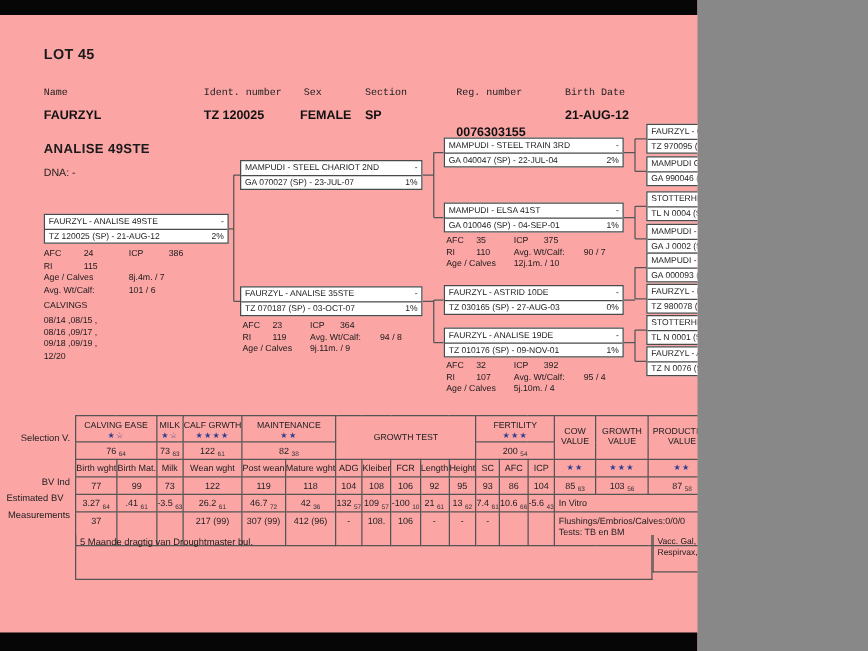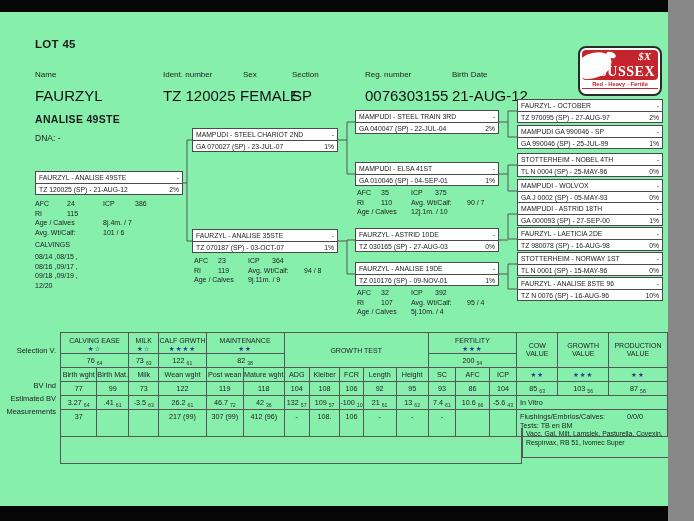--- a/index.html
+++ b/index.html
@@ -1,27 +1,27 @@
 <!DOCTYPE html>
 <html><head>
 <meta charset="utf-8">
 <style>
   html,body{margin:0;padding:0;background:#888;}
-  .root{position:relative;width:668px;height:521px;background:#86efac;overflow:hidden;
+  .root{position:relative;width:558px;height:521px;background:#fca5a5;overflow:hidden;
         font-family:"Liberation Sans","DejaVu Sans",sans-serif;color:#1b1b1b;}
   .abs{position:absolute;}
   .bar{position:absolute;left:0;right:0;background:#060606;}
   .bar.top{top:0;height:12px;}
   .bar.bot{bottom:0;height:15px;}
 
   
   .lot{font-size:11.5px;font-weight:bold;letter-spacing:.3px;}
   .breeder{font-size:8.2px;font-weight:bold;}
-  .flabel{font-size:8px;color:#222;}
-  .fvalue{font-size:15px;color:#111;}
+  .flabel{font-size:8px;color:#222;font-family:Liberation Mono, monospace;}
+  .fvalue{font-size:10px;color:#111;font-weight:bold;}
 
   
   .logo{left:578px;top:46px;width:84px;height:50px;border:2px solid #2a2a2a;border-radius:8px;
         background:#fff;padding:2px;box-sizing:border-box;}
   .logo-red{position:relative;height:30px;background:#c4242b;border-radius:4px;overflow:hidden;}
   .cow{position:absolute;left:-6px;top:3px;width:36px;height:25px;background:#fdfdfd;
        border-radius:55% 45% 60% 40%;transform:rotate(-12deg);}
   .cow-ear{position:absolute;left:24px;top:2px;width:10px;height:6px;background:#fdfdfd;border-radius:50%;transform:rotate(20deg);}
   .logo-sx{position:absolute;right:7px;top:0px;color:#fff;font-family:"Liberation Serif","DejaVu Serif",serif;
            font-style:italic;font-weight:bold;font-size:11px;}
@@ -79,21 +79,21 @@
   <div class="abs flabel" style="left:163px;top:70px;">Ident. number</div>
   <div class="abs flabel" style="left:243px;top:70px;">Sex</div>
   <div class="abs flabel" style="left:292px;top:70px;">Section</div>
   <div class="abs flabel" style="left:365px;top:70px;">Reg. number</div>
   <div class="abs flabel" style="left:452px;top:70px;">Birth Date</div>
 
   <div class="abs fvalue" style="left:35px;top:87px;">FAURZYL</div>
   <div class="abs fvalue" style="left:163px;top:87px;">TZ 120025</div>
   <div class="abs fvalue" style="left:240px;top:87px;">FEMALE</div>
   <div class="abs fvalue" style="left:292px;top:87px;">SP</div>
-  <div class="abs fvalue" style="left:365px;top:87px;">0076303155</div>
+  <div class="abs fvalue" style="left:365px;top:101px;">0076303155</div>
   <div class="abs fvalue" style="left:452px;top:87px;">21-AUG-12</div>
 
   <div class="abs logo">
     <div class="logo-red">
       <div class="cow"></div>
       <div class="cow-ear"></div>
       <div class="logo-sx">$X</div>
       <div class="logo-name">SUSSEX</div>
     </div>
     <div class="logo-tag">Red - Heavy - Fertile</div>
@@ -345,21 +345,21 @@
         <span>95 / 4</span>
       </div>
     <div class="sr">
         <span class="w54">Age / Calves</span>
         <span>5j.10m. / 4</span>
       </div>
   </div>
 
   <div class="rowlbl" style="top:346px;">Selection V.</div>
   <div class="rowlbl" style="top:381px;">BV Ind</div>
-  <div class="rowlbl" style="top:394px;">Estimated BV</div>
+  <div class="rowlbl" style="top:394px;text-align:center;">Estimated BV</div>
   <div class="rowlbl" style="top:407px;">Measurements</div>
 
   <table class="stats">
     <colgroup>
       <col style="width:37px">
         <col style="width:30px">
         <col style="width:32px">
         <col style="width:44px">
       <col style="width:38px">
         <col style="width:38px">
@@ -486,18 +486,19 @@
               <span>Flushings/Embrios/Calves:</span>
               <span>0/0/0</span>
             </div>
         <div>Tests: TB en BM</div>
       </td>
     </tr>
   </tbody>
     </table>
 
   <div class="rembox">
+    <div>5 Maande dragtig van Droughtmaster bul.</div>
   </div>
 
   <div class="vaccbox">
     <div>Vacc. Gal, Milt, Lamsiek, Pasturella, Covexin, Respirvax, RB 51, Ivomec Super</div>
   </div>
 </div>
 
 </body></html>

